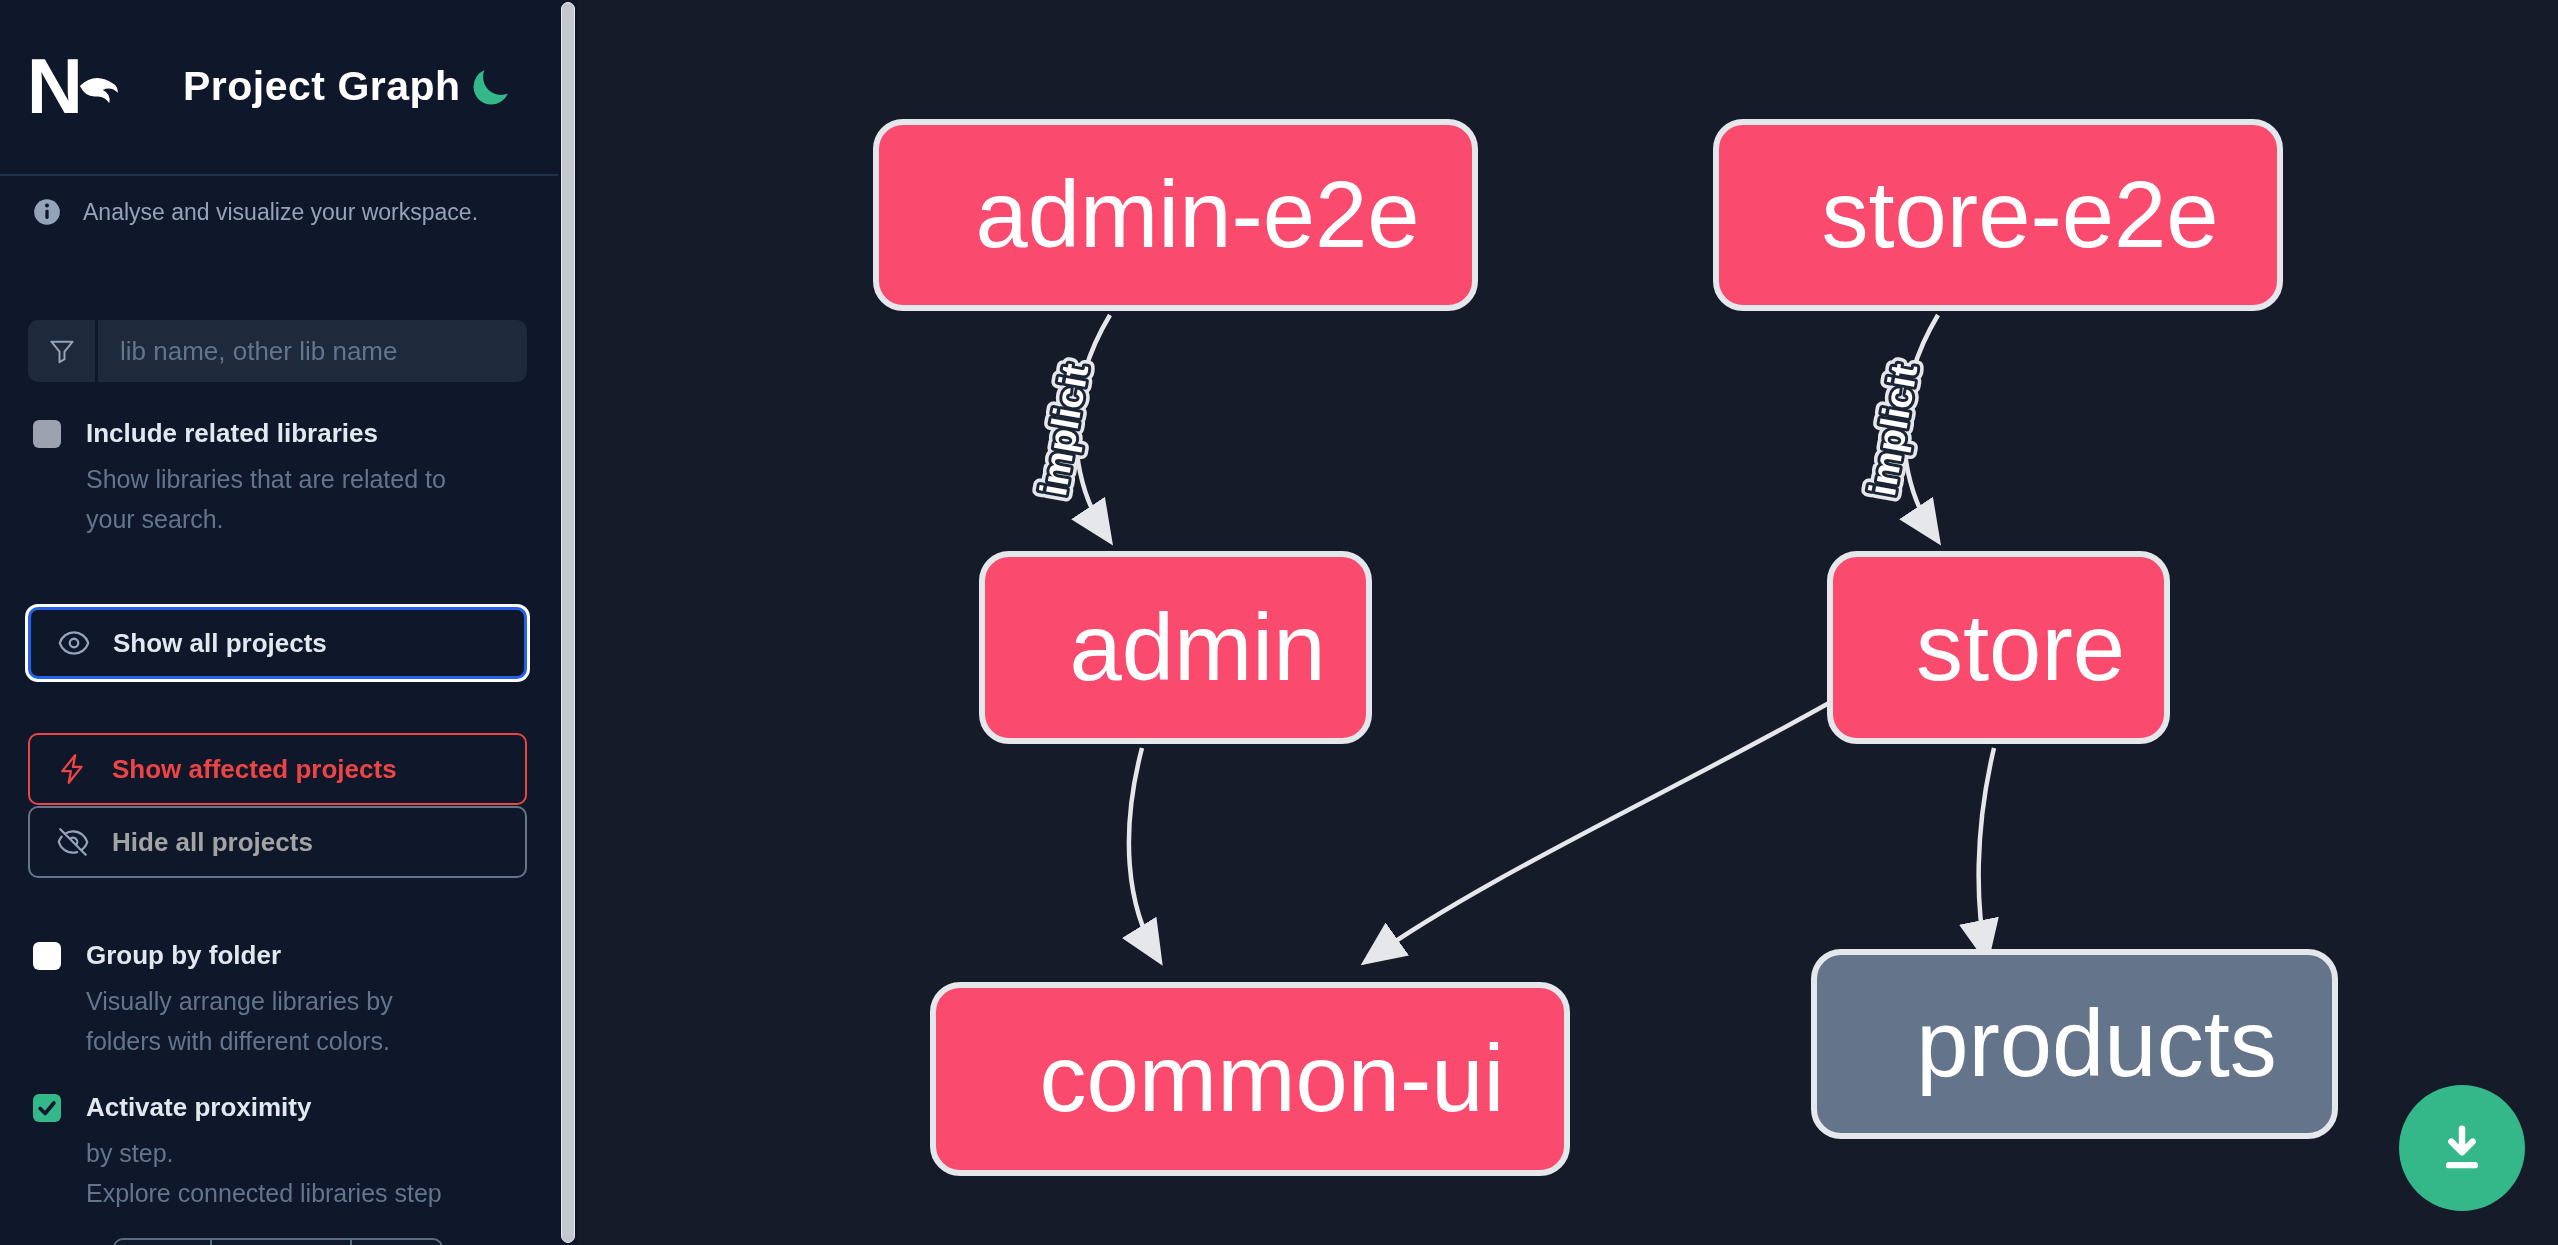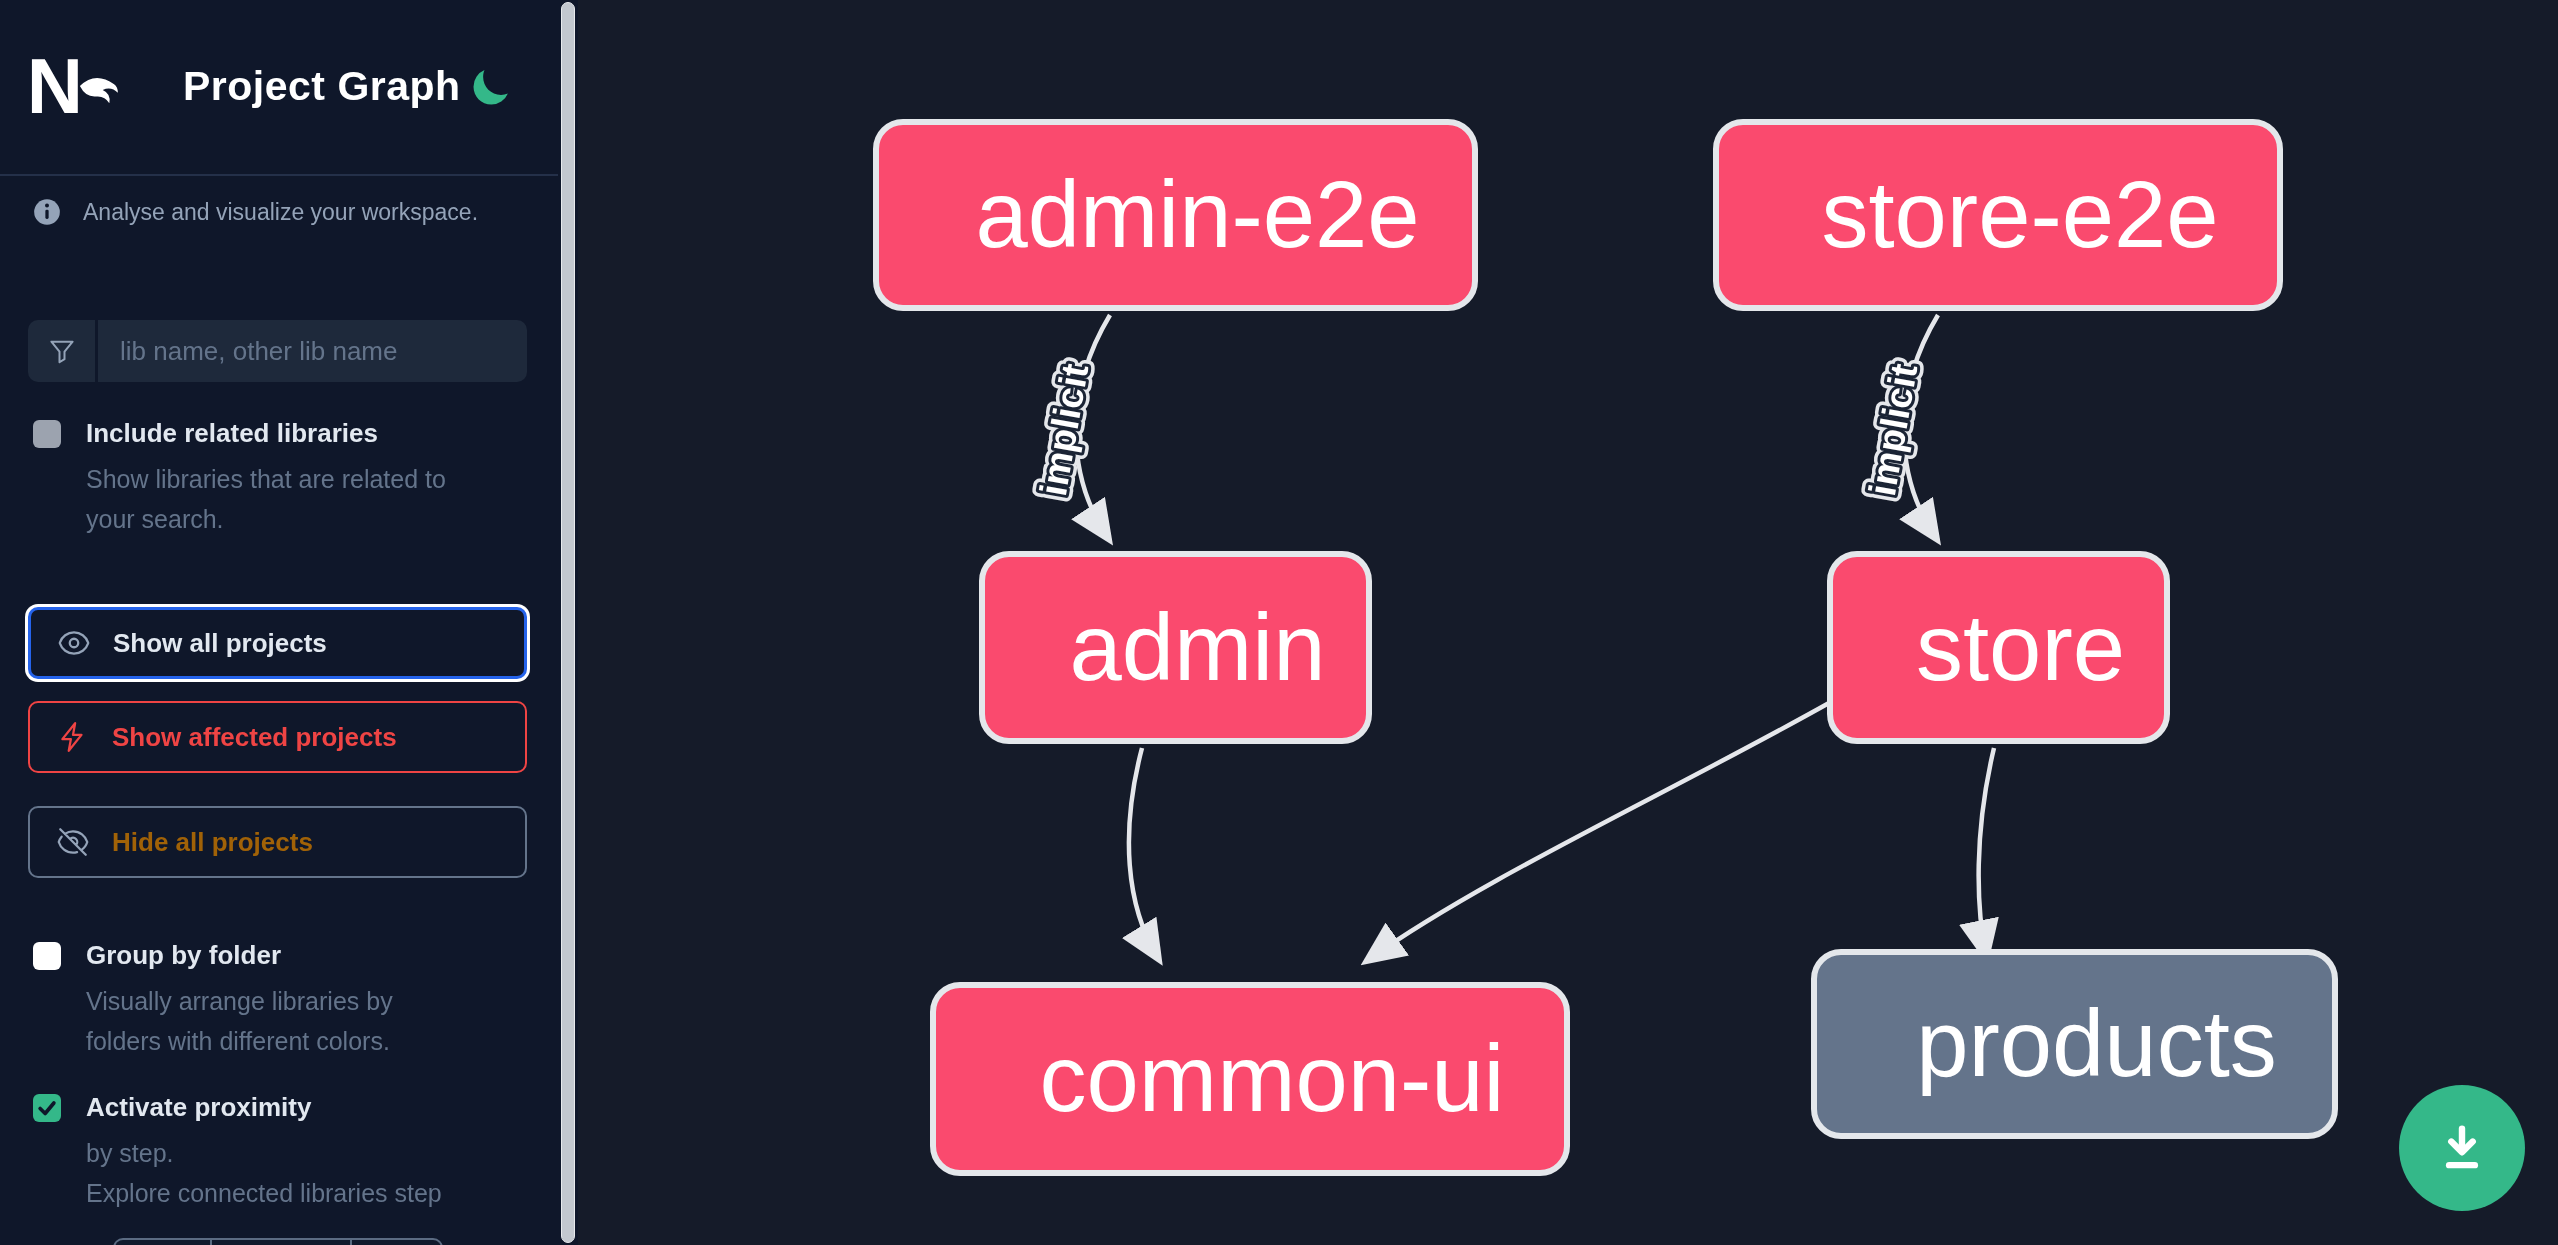--- a/index.html
+++ b/index.html
@@ -29,24 +29,24 @@
   .cb-white{background:#ffffff;}
   .cb-green{background:#34b889;}
   .toggle-label{font-size:26px;font-weight:700;color:#e2e8f0;}
   .toggle-desc{margin-left:53px;margin-top:10px;font-size:25px;line-height:40px;color:#64748b;}
 
   .side-btn{position:absolute;left:28px;width:499px;height:72px;border-radius:10px;background:#0f172a;
     display:flex;align-items:center;gap:22px;padding:0 16px 0 26px;cursor:pointer;font-family:"Liberation Sans",sans-serif;}
   .side-btn span{font-size:26px;font-weight:700;}
   #btn-show-all{border:3px solid #2563eb;box-shadow:0 0 0 3px #ffffff;}
   #btn-show-all span{color:#e2e8f0;}
-  #btn-show-affected{border:2px solid #ef4444;}
+  #btn-show-affected{border:2px solid #ef4444;margin-top:32px;}
   #btn-show-affected span{color:#ef4444;}
   #btn-hide-all{border:2px solid #64748b;}
-  #btn-hide-all span{color:#a16207;text-align:center;}
+  #btn-hide-all span{color:#a3a3a3;text-align:center;}
 
   #segmented-sliver{position:absolute;left:113px;top:1238px;width:330px;height:12px;border:2px solid #5b6b82;border-bottom:none;border-radius:10px 10px 0 0;background:#16203444;}
   .seg-divider{position:absolute;top:0;width:2px;height:10px;background:#5b6b82;}
 
   #side-scrollbar{position:absolute;left:558px;top:0;width:20px;height:1245px;background:#0f172a;}
   #scroll-thumb{position:absolute;left:3px;top:2px;width:14px;height:1241px;border-radius:7px;background:#c3c8cf;border:1px solid #e8eaed;cursor:pointer;}
 
   
   #canvas{position:absolute;left:578px;top:0;width:1980px;height:1245px;background:#151b29;}
   #edges{position:absolute;left:0;top:0;}

